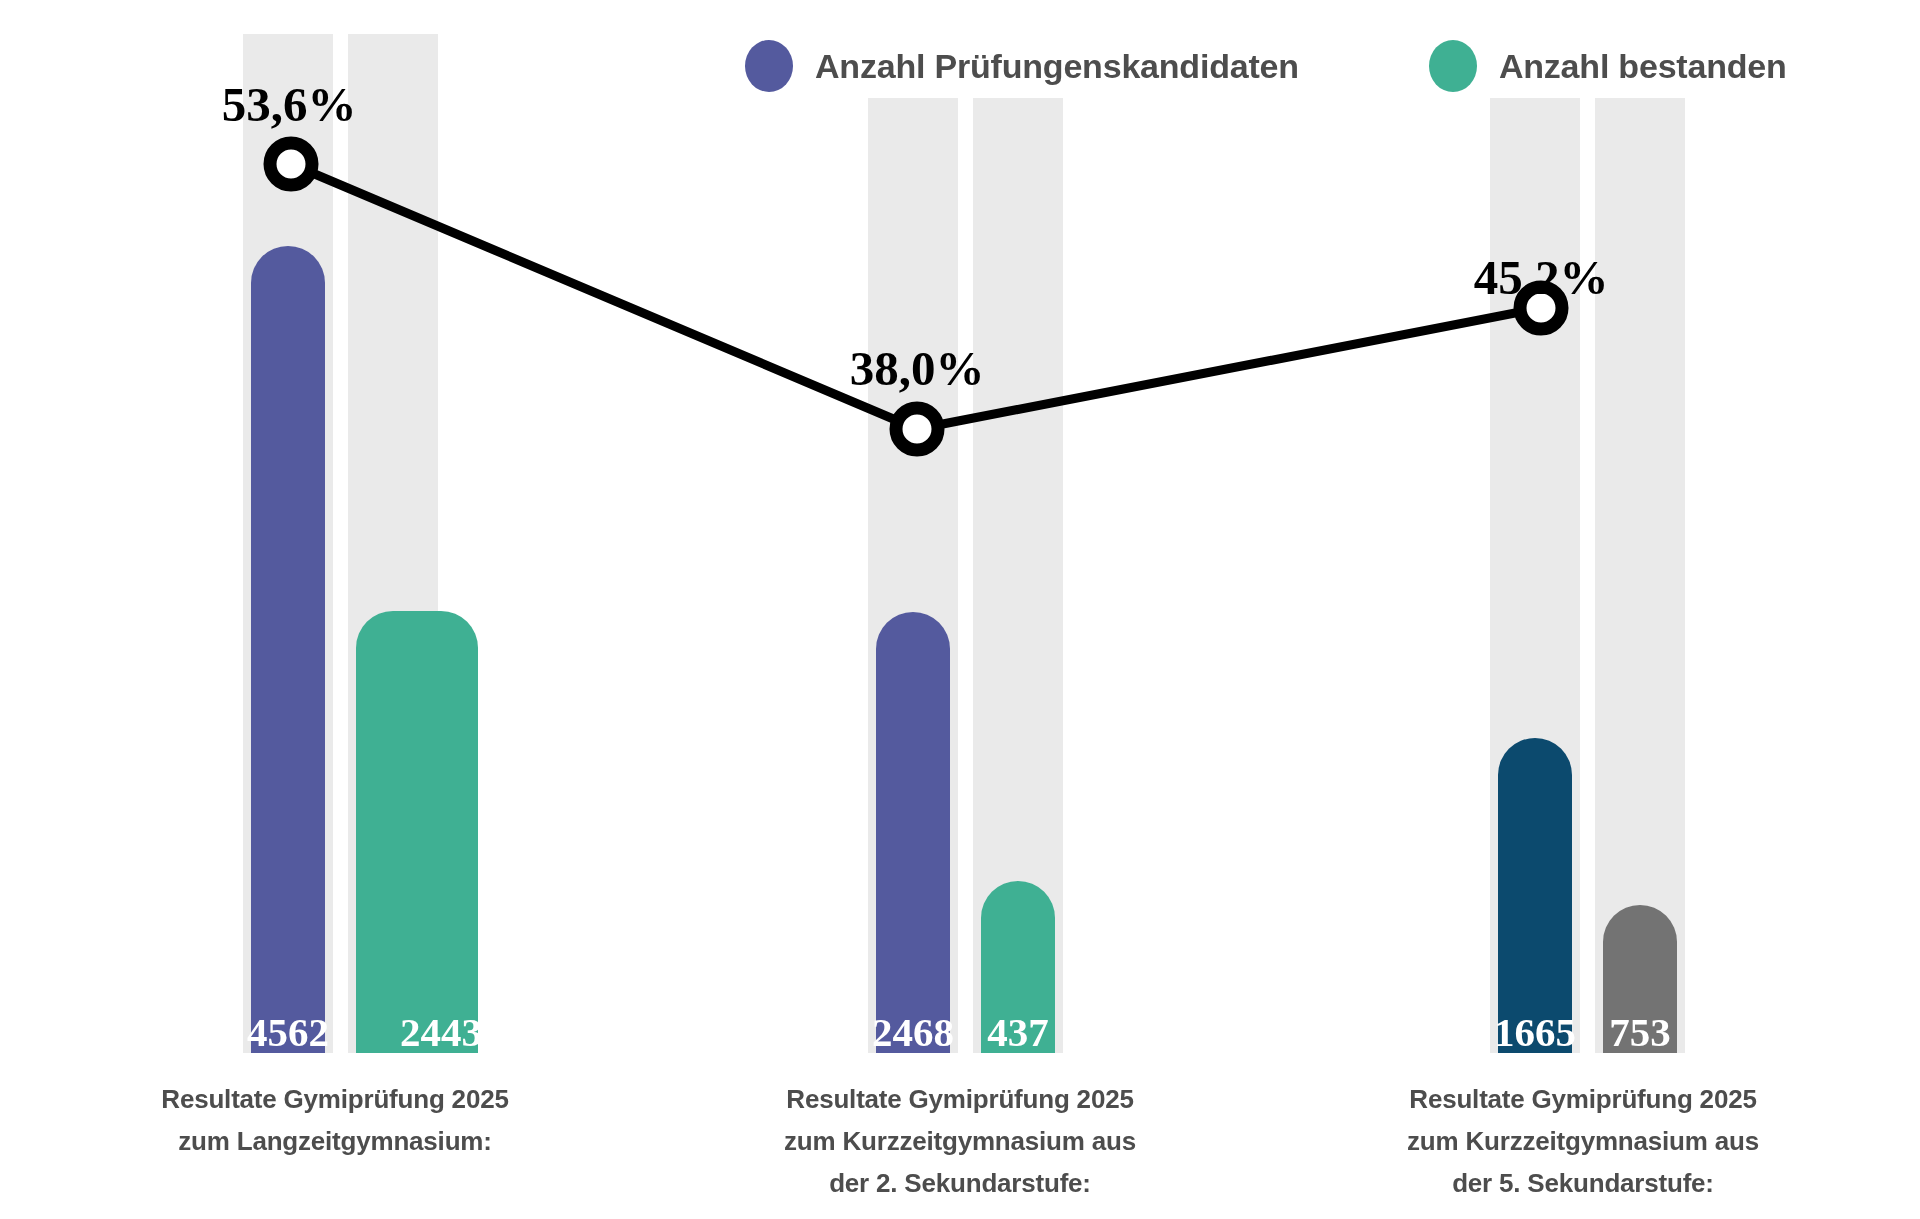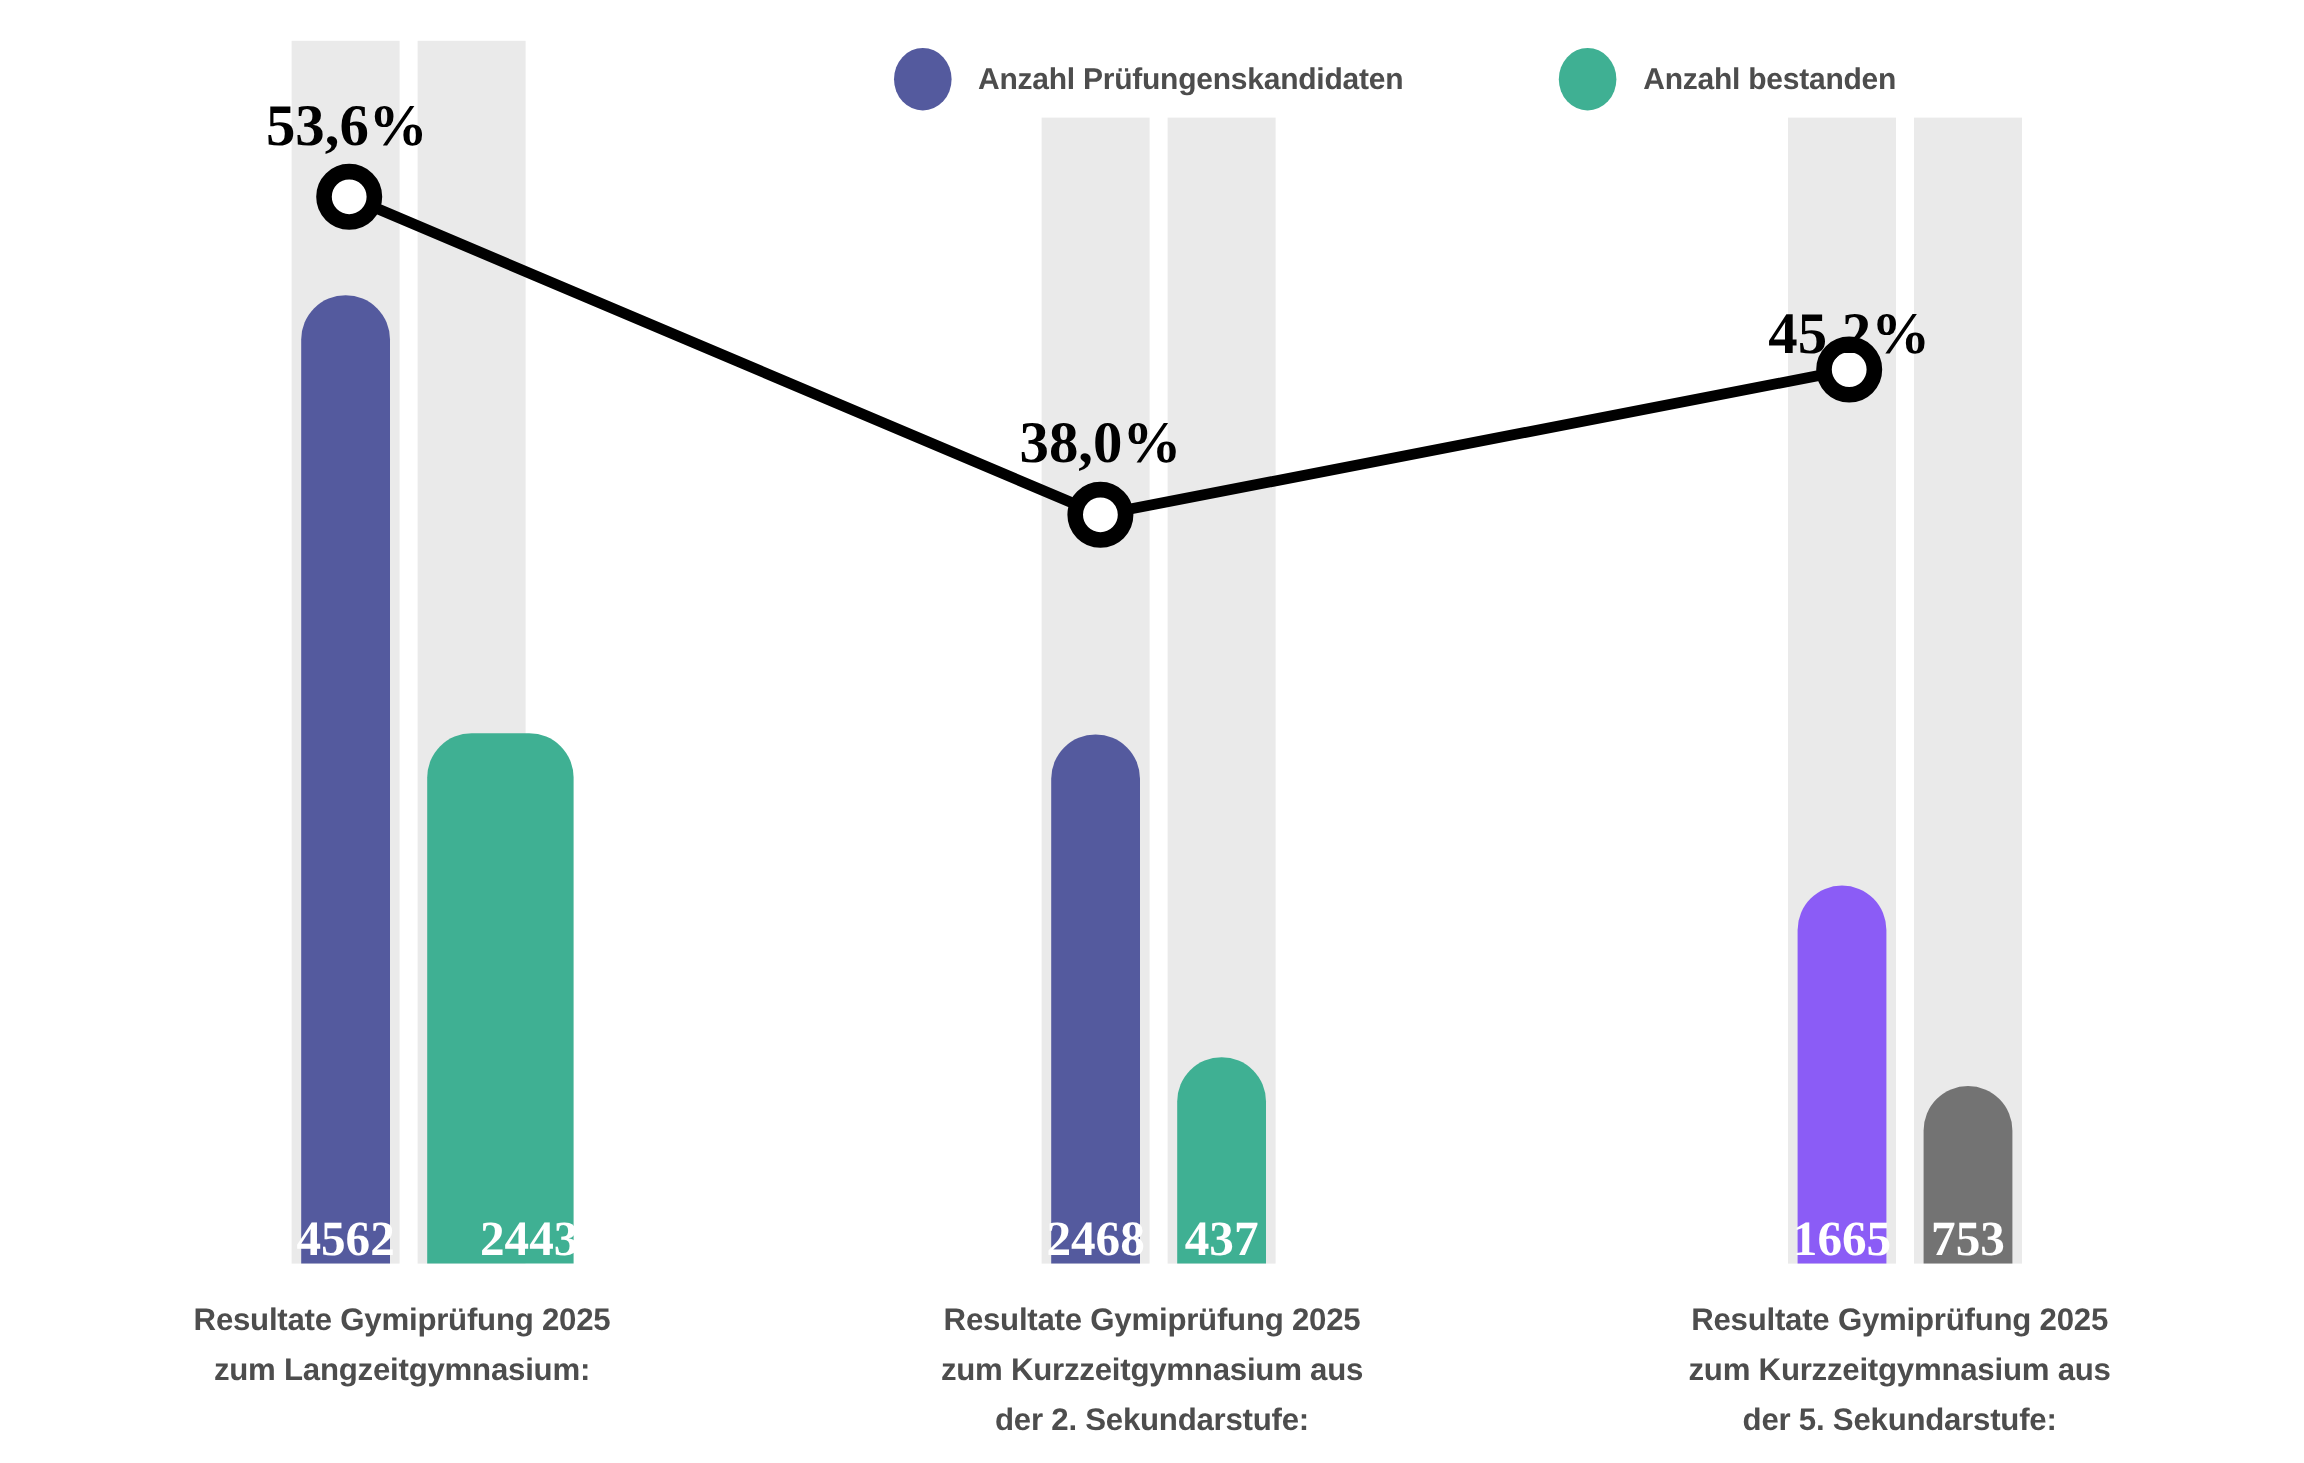--- a/index.html
+++ b/index.html
@@ -38,21 +38,21 @@
     gap: 22px;
   }
   .legend-swatch {
     width: 48px;
     height: 52px;
     border-radius: 50%;
     flex: none;
   }
   .legend-label {
     font-family: "Liberation Sans", sans-serif;
-    font-size: 25px;
+    font-size: 34px;
     font-weight: 600;
     color: #4d4d4d;
     letter-spacing: -0.2px;
     white-space: nowrap;
   }
 
   
   .plot {
     position: absolute;
     left: 0;
@@ -175,21 +175,21 @@
       </div>
       <div class="bar" style="left:981px; height:172px; background:#3fb093;">
         <span class="bar-value">437</span>
       </div>
     </div>
 
     <div class="group" style="left:0">
       <div class="track" style="left:1490px; height:955px;"></div>
       <div class="track" style="left:1595px; height:955px;"></div>
 
-      <div class="bar" style="left:1498px; height:315px; background:#8b5cf6;">
+      <div class="bar" style="left:1498px; height:315px; background:#0c4a6e;">
         <span class="bar-value">1665</span>
       </div>
       <div class="bar" style="left:1603px; height:148px; background:#737373;">
         <span class="bar-value">753</span>
       </div>
     </div>
   </div>
 
   <svg class="line-layer" width="1920" height="1219" viewBox="0 0 1920 1219">
     <polyline points="291,164 917,429 1541,308" fill="none" stroke="#000000" stroke-width="9" stroke-linejoin="round" stroke-linecap="round"></polyline>

